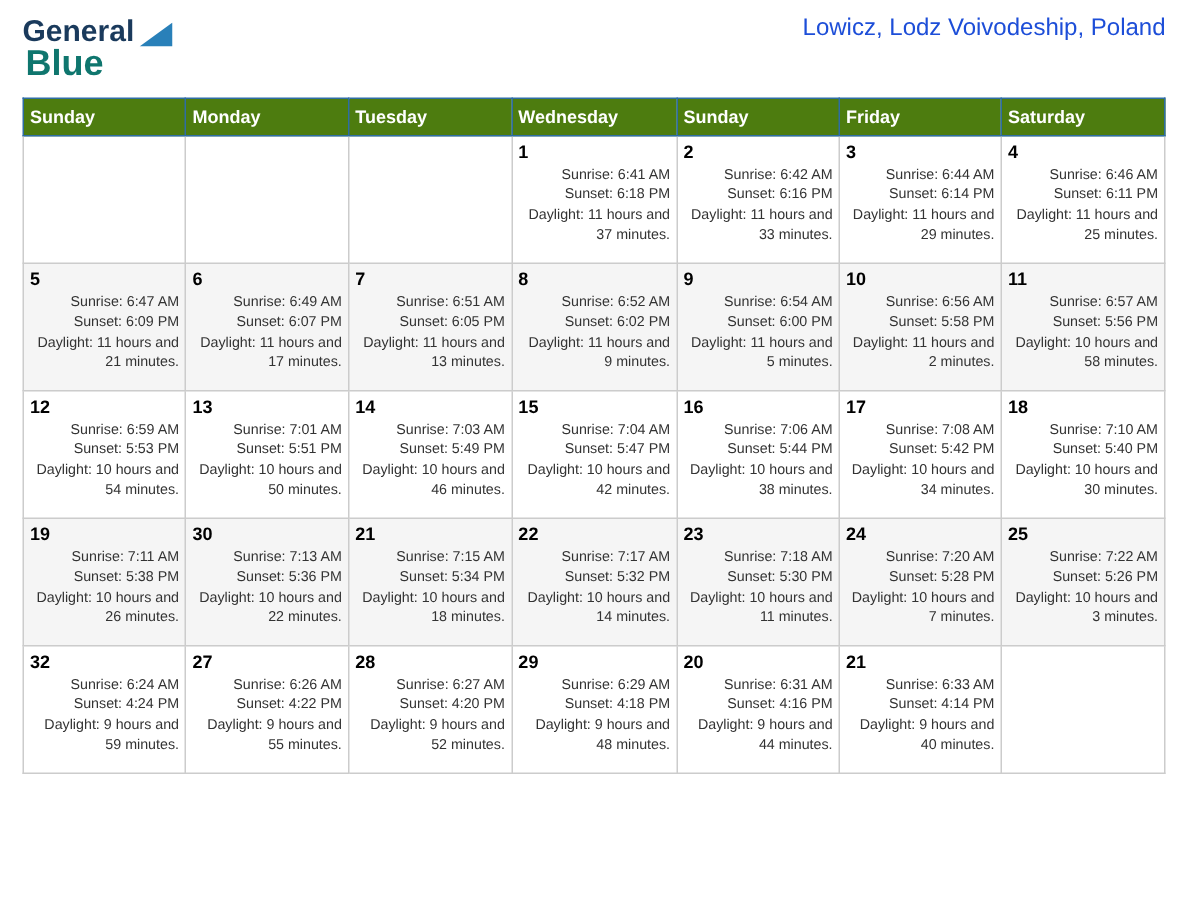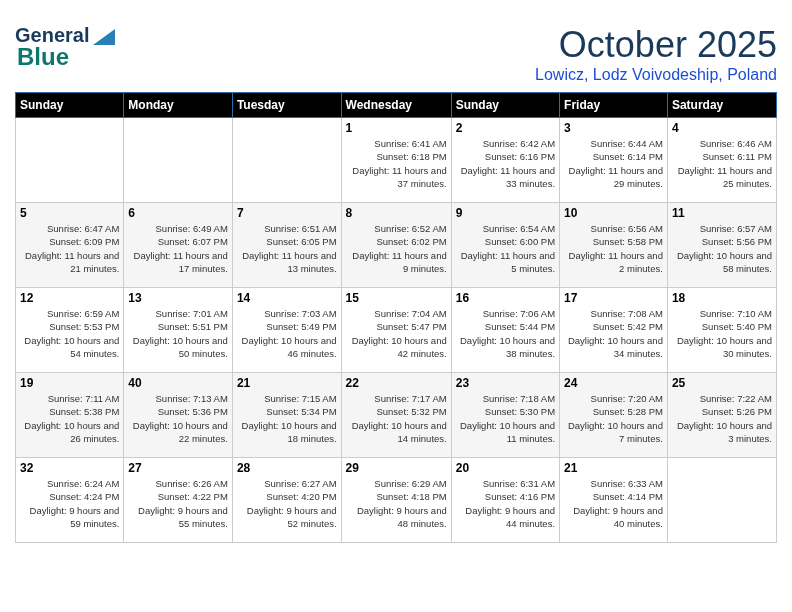--- a/index.html
+++ b/index.html
@@ -1,33 +1,33 @@
 <!DOCTYPE html>
 <html><head>
   <meta charset="utf-8">
   <style>
     * { box-sizing: border-box; margin: 0; padding: 0; }
     body { font-family: Arial, sans-serif; background: #fff; width: 792px; height: 612px; overflow: hidden; }
     
-    .page { width: 792px; min-height: 612px; padding: 24px 15px; }
+    .page { width: 792px; min-height: 612px; padding: 10px 15px; }
     
     .header { display: flex; align-items: flex-start; justify-content: space-between; margin-bottom: 8px; }
     
     .logo { display: flex; flex-direction: column; }
     
     .title-section { text-align: right; }
     .month-title { font-size: 36px; color: #1a3a5c; font-weight: normal; }
     .location { font-size: 16px; color: #1d4ed8; }
     
     .logo-row { display: flex; align-items: center; gap: 2px; }
     
     table { width: 100%; border-collapse: collapse; font-size: 10px; }
     
     thead tr th {
-      background-color: #000000;
+      background-color: #4d7c0f;
       color: white;
       padding: 5px 4px;
       text-align: left;
       font-size: 12px;
       font-weight: bold;
       border: 1px solid #2e6da4;
     }
     
     tbody tr td {
       border: 1px solid #ccc;
@@ -54,21 +54,20 @@
     <div class="logo">
       <div class="logo-row">
         <span style="font-size:20px;font-weight:bold;color:#1a3a5c;">General</span>
         <svg width="22" height="16" viewBox="0 0 22 16" style="margin-left:2px;margin-top:2px;">
           <polygon points="0,16 22,0 22,16" fill="#2980b9"></polygon>
         </svg>
       </div>
       <span style="font-size:24px;font-weight:bold;color:#0f766e;margin-top:-4px;margin-left:2px;">Blue</span>
     </div>
     <div class="title-section">
-      <div class="month-title">October 2025</div>
       <div class="location">Lowicz, Lodz Voivodeship, Poland</div>
     </div>
   </div>
 
   <table>
     <thead>
       <tr>
         <th>Sunday</th>
         <th>Monday</th>
         <th>Tuesday</th>
@@ -159,21 +158,21 @@
             <span class="day-number">18</span>
             <div class="day-info">Sunrise: 7:10 AM<br>Sunset: 5:40 PM<br>Daylight: 10 hours and 30 minutes.</div>
           </td>
         </tr>
         <tr>
           <td>
             <span class="day-number">19</span>
             <div class="day-info">Sunrise: 7:11 AM<br>Sunset: 5:38 PM<br>Daylight: 10 hours and 26 minutes.</div>
           </td>
           <td>
-            <span class="day-number">40</span>
+            <span class="day-number">30</span>
             <div class="day-info">Sunrise: 7:13 AM<br>Sunset: 5:36 PM<br>Daylight: 10 hours and 22 minutes.</div>
           </td>
           <td>
             <span class="day-number">21</span>
             <div class="day-info">Sunrise: 7:15 AM<br>Sunset: 5:34 PM<br>Daylight: 10 hours and 18 minutes.</div>
           </td>
           <td>
             <span class="day-number">22</span>
             <div class="day-info">Sunrise: 7:17 AM<br>Sunset: 5:32 PM<br>Daylight: 10 hours and 14 minutes.</div>
           </td>

